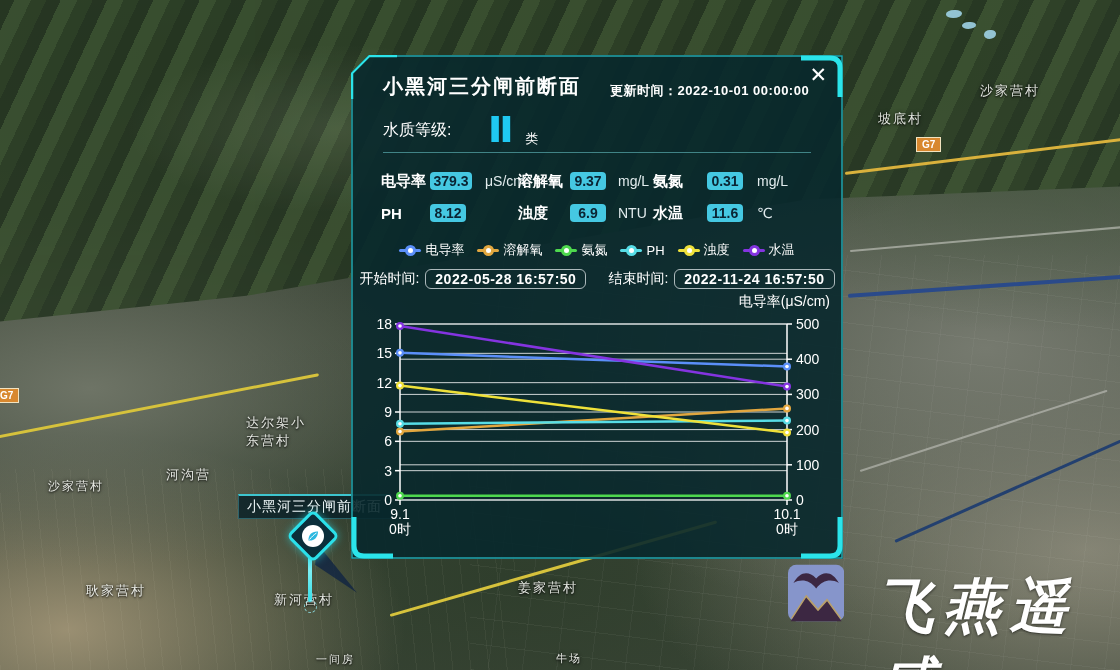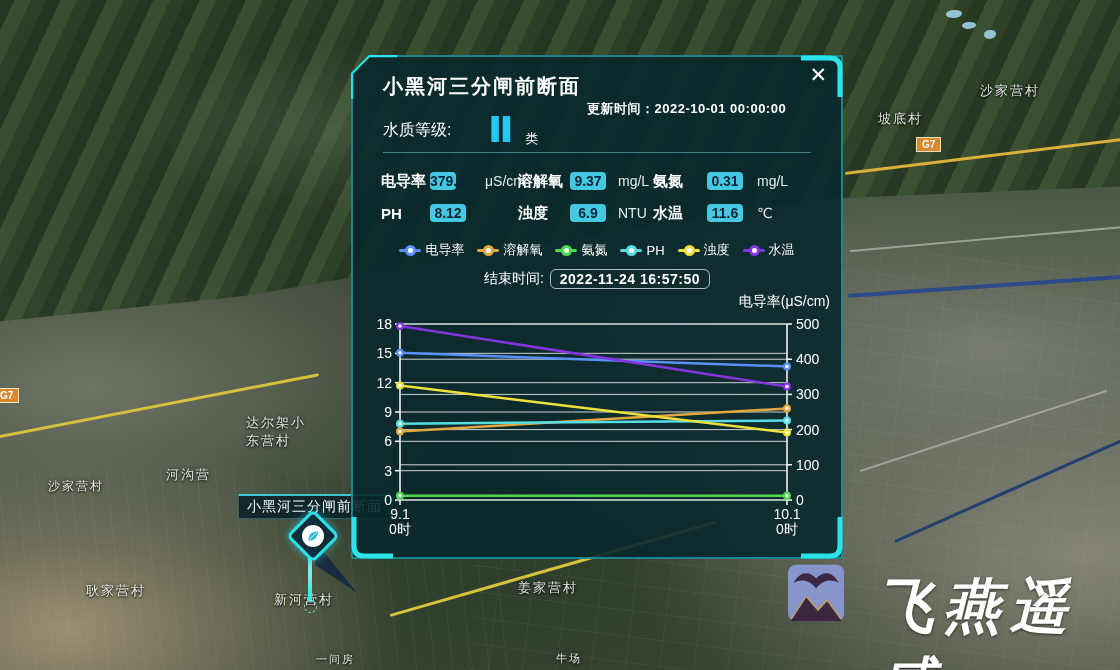--- a/index.html
+++ b/index.html
@@ -57,33 +57,33 @@
   .pin-core{width:22px;height:22px;border-radius:50%;background:#fff;transform:rotate(-45deg);
     display:flex;align-items:center;justify-content:center;}
   
   .panel{position:absolute;left:351px;top:55px;width:492px;height:504px;z-index:20;
     background:rgba(8,40,44,.9);color:#fff;
     clip-path:polygon(18px 0,100% 0,100% 100%,0 100%,0 18px);}
   .frame{position:absolute;inset:0;pointer-events:none;}
   .close{position:absolute;right:16px;top:10px;font-size:21px;color:#fff;cursor:pointer;
     line-height:1;font-family:"DejaVu Sans",sans-serif;}
   .title{position:absolute;left:32px;top:18px;font-size:20px;font-weight:bold;letter-spacing:2px;}
-  .update{position:absolute;left:236px;top:27px;font-size:13px;font-weight:bold;letter-spacing:.5px;margin-top:18px;}
+  .update{position:absolute;left:259px;top:27px;font-size:13px;font-weight:bold;letter-spacing:.5px;}
   .grade-row{position:absolute;left:32px;top:56px;height:38px;display:flex;align-items:center;}
   .grade-label{font-size:16px;}
   .grade-val{color:#1fc9f2;font-size:36px;font-weight:bold;margin-left:38px;line-height:34px;
     font-family:"DejaVu Sans",sans-serif;transform:scaleX(1.1);}
   .grade-unit{font-size:13px;margin-left:12px;align-self:flex-end;margin-bottom:1px;}
   .divider{position:absolute;left:32px;top:97px;width:428px;height:1px;background:rgba(110,205,210,.55);}
   .metrics{position:absolute;left:30px;top:110px;display:grid;
     grid-template-columns:49px 49px 39px 52px 42px 41px 54px 44px auto;
     grid-auto-rows:32px;align-items:center;}
   .m-label{font-size:15px;font-weight:bold;}
   .m-chip{background:#45c8e2;color:#0a2433;font-size:14px;font-weight:bold;border-radius:4px;
-    padding:1px 0;width:26px;text-align:center;justify-self:start;}
+    padding:1px 0;width:42px;text-align:center;justify-self:start;}
   .m-chip.narrow{width:36px;}
   .m-unit{font-size:14px;color:#e2ecee;padding-left:6px;}
   .legend{position:absolute;left:0;top:186px;width:100%;display:flex;justify-content:center;
     gap:13px;align-items:center;}
   .legend-item{display:flex;align-items:center;gap:4px;font-size:13px;cursor:pointer;}
   .lg-mark{position:relative;width:22px;height:10px;display:inline-block;}
   .lg-line{position:absolute;left:0;top:4px;width:22px;height:3px;border-radius:2px;}
   .lg-ring{position:absolute;left:6px;top:0;width:5px;height:5px;border-radius:50%;
     border:3px solid #fff;background:#fff;}
   .times{position:absolute;left:0;top:214px;width:100%;display:flex;justify-content:center;
@@ -226,20 +226,24 @@
     <span class="legend-item">
         <span class="lg-mark">
           <span class="lg-line" style="background: rgb(132, 52, 224);"></span>
           <span class="lg-ring" style="border-color: rgb(132, 52, 224);"></span>
         </span>
         <span>水温</span>
       </span>
   </div>
 
   <div class="times">
+    <span class="time-group">
+        <span>开始时间:</span>
+        <span class="time-box">2022-05-28 16:57:50</span>
+      </span>
     <span class="time-group">
         <span>结束时间:</span>
         <span class="time-box">2022-11-24 16:57:50</span>
       </span>
   </div>
 
   <div class="axis-title">电导率(μS/cm)</div>
   <svg id="chart" width="466" height="232" viewBox="0 0 466 232">
       <line x1="29" y1="189" x2="416" y2="189" stroke="rgba(255,255,255,0.8)" stroke-width="1"></line>
       <line x1="29" y1="159.66666666666666" x2="416" y2="159.66666666666666" stroke="rgba(255,255,255,0.8)" stroke-width="1"></line>

